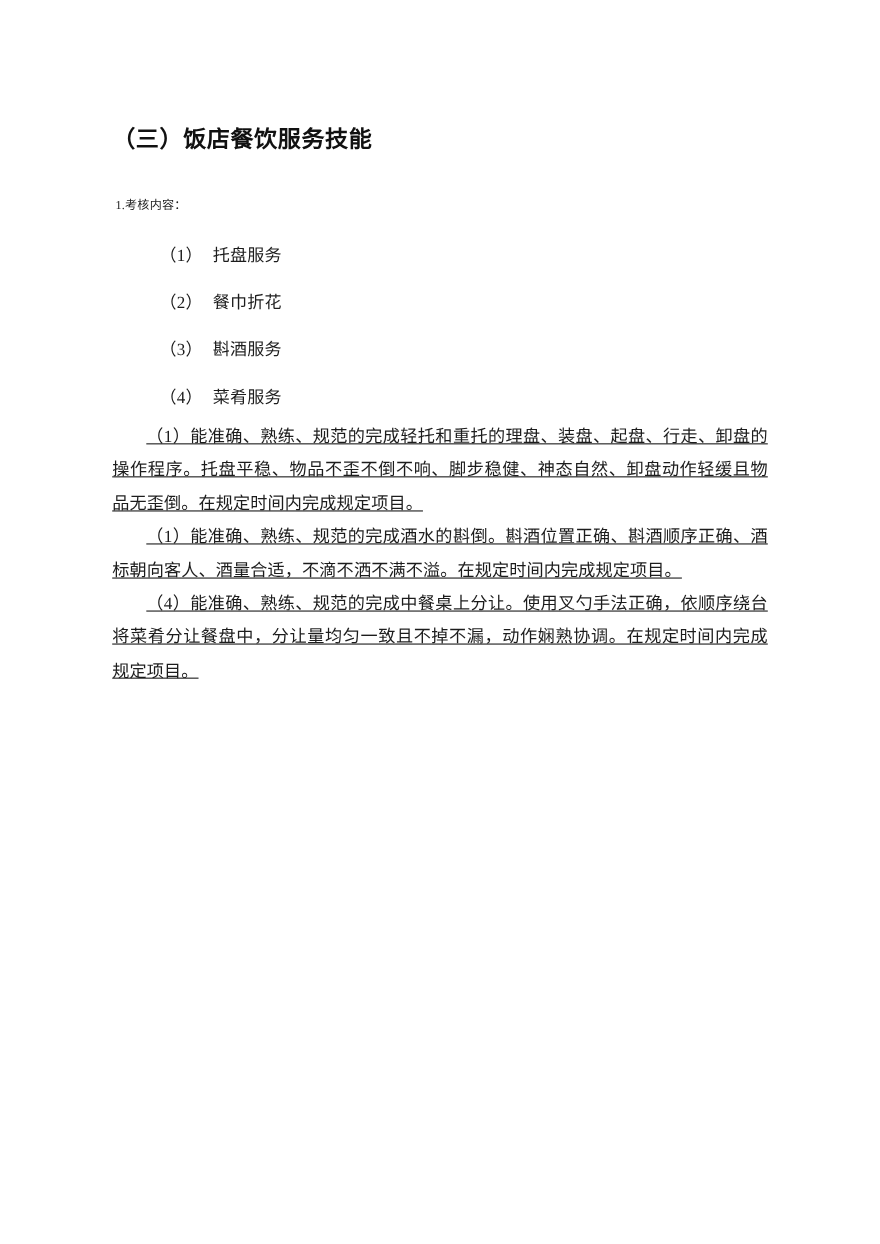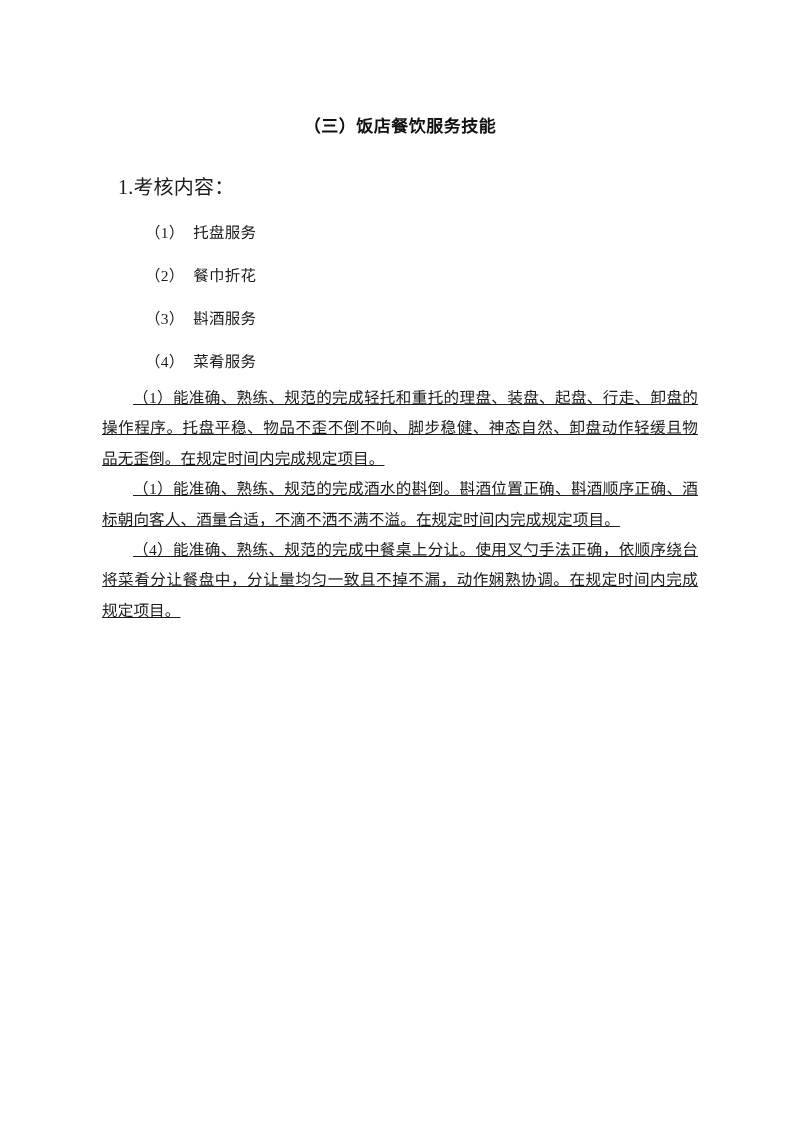--- a/index.html
+++ b/index.html
@@ -25,35 +25,35 @@
 
   .content {
     position: absolute;
     left: 102px;
     top: 0;
     width: 596px;
   }
 
   
   .doc-title {
-    font-size: 17px;
+    font-size: 21px;
     font-weight: bold;
-    text-align: center;
+    text-align: left;
     letter-spacing: 0.5px;
     margin: 0;
     padding-top: 112px;
     line-height: 30px;
     color: #111111;
   }
 
   
   .section-heading {
-    font-size: 20px;
+    font-size: 11px;
     line-height: 30px;
-    margin: 16px;
+    margin: 3px;
     letter-spacing: 0.2px;
   }
   .heading-gap-top-1 { margin-top: 30px; }
   .heading-gap-top-2 { margin-top: 22px; }
 
   
   .item-list {
     list-style: none;
     margin: 0;
     padding: 0;

